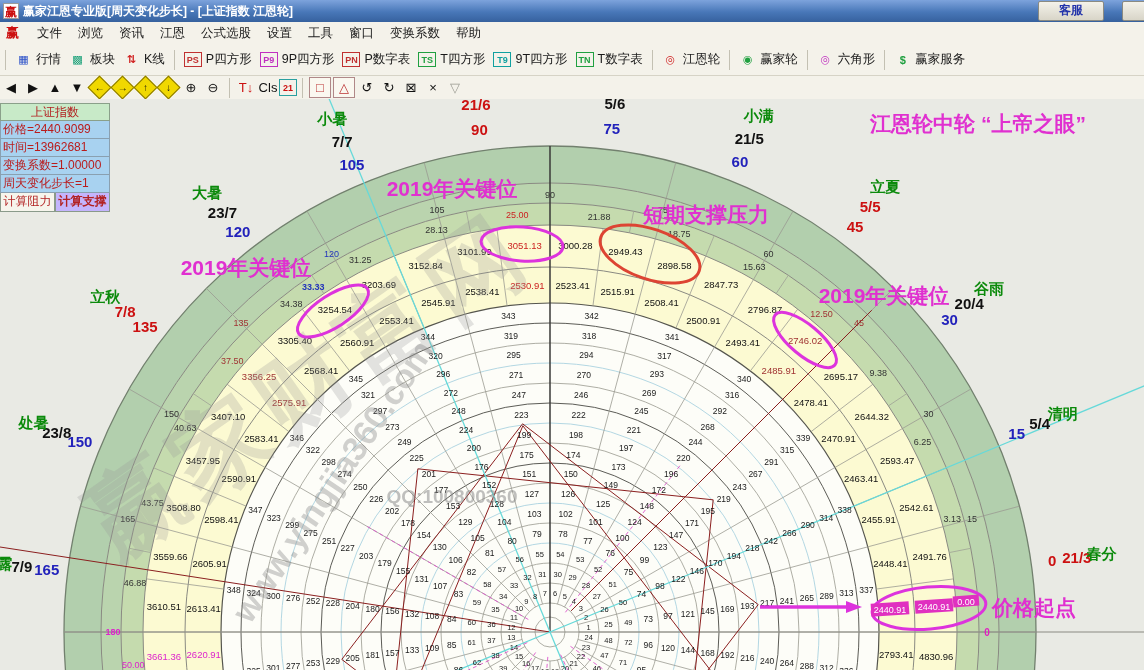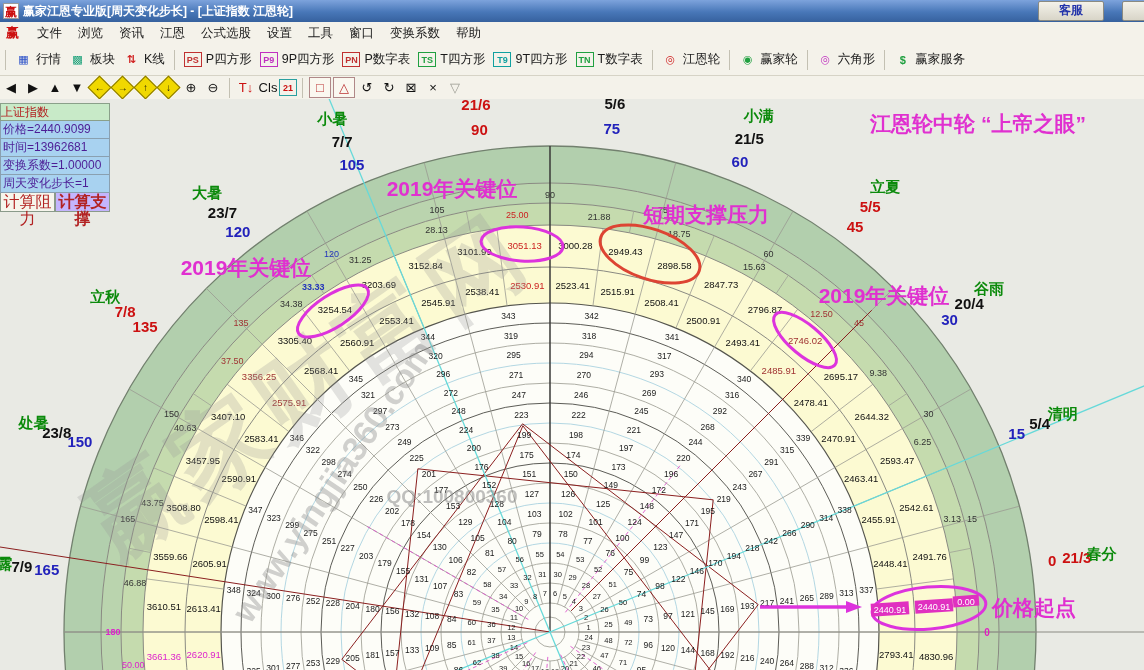--- a/index.html
+++ b/index.html
@@ -35,25 +35,25 @@
   .dw-item{display:inline-flex;align-items:center;justify-content:center;min-width:20px;height:19px;
     margin:0 1px;font-size:13px;color:#111;cursor:default;}
   .dw-item.sel{border:1px solid #b08888;background:#faf8f0;}
   .dw-dia{width:15px;height:15px;background:#f0d800;border:1px solid #887700;transform:rotate(45deg);
     display:inline-flex;align-items:center;justify-content:center;margin:0 3px;}
   .dw-dia span{transform:rotate(-45deg);font-size:10px;font-weight:bold;color:#111;}
   .dw-cal{width:16px;height:15px;border:1px solid #2aa0a0;color:#cc1111;font-size:9px;font-weight:bold;
     display:inline-flex;align-items:center;justify-content:center;}
   
   #info-panel{position:absolute;top:103px;left:0;width:110px;font-size:12px;z-index:5;}
-  #info-panel .hd{background:#c8eac8;border:1px solid #8aa08a;color:#b22222;height:16px;line-height:16px;}
-  #info-panel .row{background:#a8d2f0;border:1px solid #8aa0b0;border-top:none;color:#4c1d95;
+  #info-panel .hd{background:#c8eac8;border:1px solid #8aa08a;color:#b22222;text-align:center;height:16px;line-height:16px;}
+  #info-panel .row{background:#a8d2f0;border:1px solid #8aa0b0;border-top:none;color:#b91c1c;
     height:17px;line-height:17px;padding-left:2px;white-space:nowrap;overflow:hidden;}
   #info-panel .btns{display:flex;}
-  .calc-btn{flex:1;height:18px;line-height:17px;text-align:center;color:#b22222;font-size:16px;
+  .calc-btn{flex:1;height:18px;line-height:17px;text-align:center;color:#b22222;font-size:12px;
     border:1px solid #8a9a8a;border-top:none;background:#f6f5ec;cursor:default;}
   .calc-btn.green{background:#c4b5fd;font-weight:bold;}
   
   #chart{position:absolute;top:99px;left:0;}
   svg text{font-family:"Liberation Sans","DejaVu Sans",sans-serif;}
 </style>
 </head>
 <body>
 <div id="app">
 

